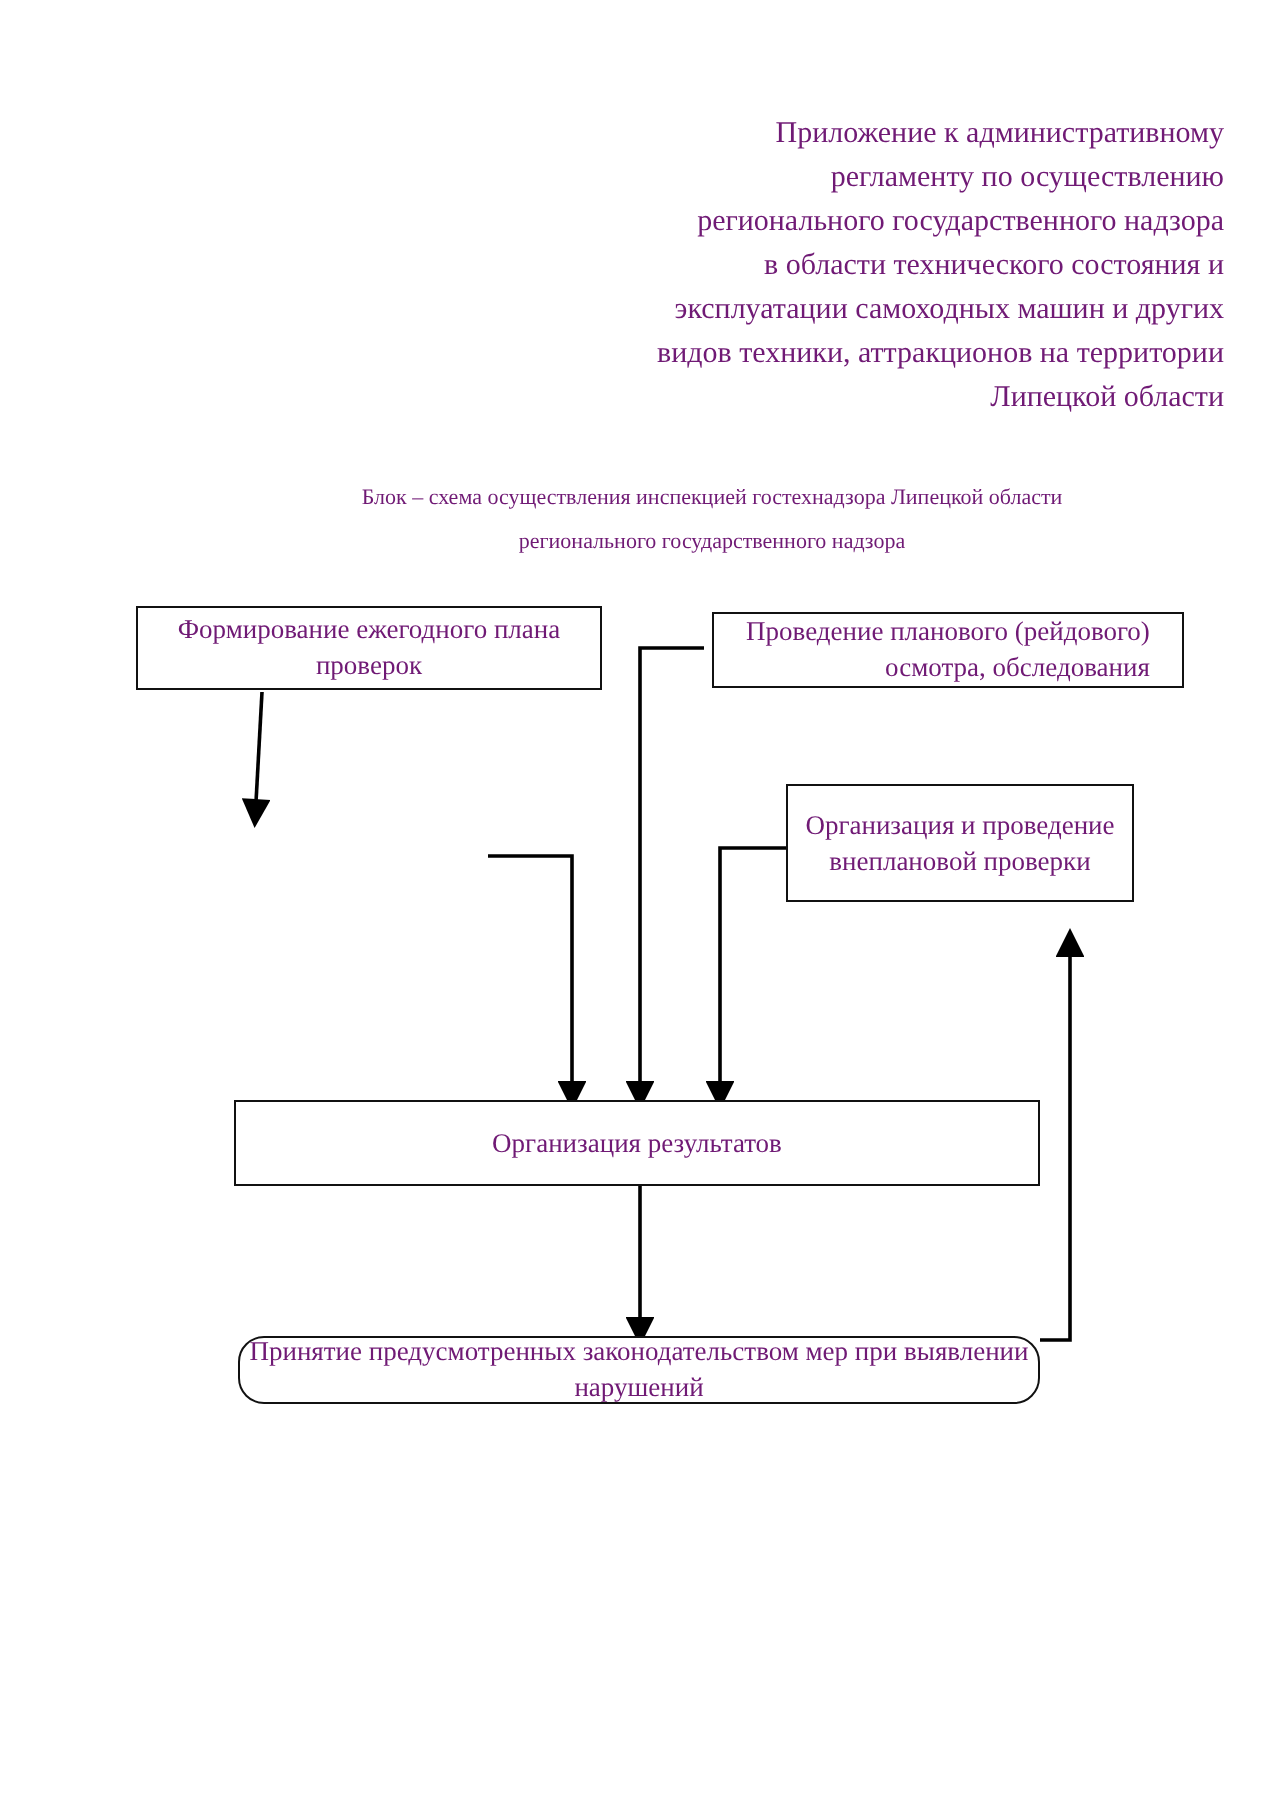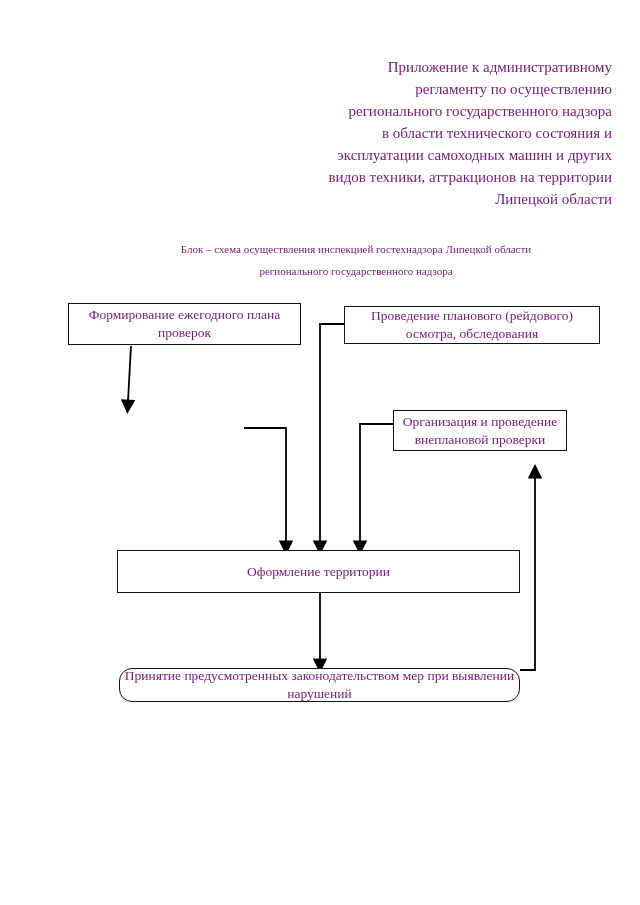--- a/index.html
+++ b/index.html
@@ -44,23 +44,23 @@
     display: flex;
     align-items: center;
     justify-content: center;
     text-align: center;
     font-size: 13.5px;
     line-height: 18px;
     white-space: pre-line;
     padding: 16px 4px;
   }
   #box-annual-plan   { left: 68px;  top: 303px; width: 233px; height: 42px; }
-  #box-raid          { left: 344px; top: 306px; width: 256px; height: 38px; }
+  #box-raid          { left: 356px; top: 306px; width: 236px; height: 38px; text-align: right; }
   #box-planned       { left: 80px;  top: 409px; width: 164px; height: 61px; }
-  #box-unplanned     { left: 393px; top: 410px; width: 174px; height: 41px; }
+  #box-unplanned     { left: 393px; top: 392px; width: 174px; height: 59px; }
   #box-results       { left: 117px; top: 550px; width: 403px; height: 43px; }
   #box-measures      { left: 119px; top: 668px; width: 401px; height: 28px; border-radius: 13px; }
   .connectors {
     position: absolute;
     left: 0;
     top: 0;
     width: 640px;
     height: 905px;
     pointer-events: none;
   }
@@ -98,18 +98,18 @@
   <div class="flow-box" id="box-annual-plan">Формирование ежегодного плана
 проверок</div>
 
   <div class="flow-box" id="box-raid">Проведение планового (рейдового)
 осмотра, обследования</div>
 
 
   <div class="flow-box" id="box-unplanned">Организация и проведение
 внеплановой проверки</div>
 
-  <div class="flow-box" id="box-results">Оформление территории</div>
+  <div class="flow-box" id="box-results">Организация результатов</div>
 
   <div class="flow-box" id="box-measures">Принятие предусмотренных законодательством мер при выявлении
 нарушений</div>
 
 </div>
 
 </body></html>

